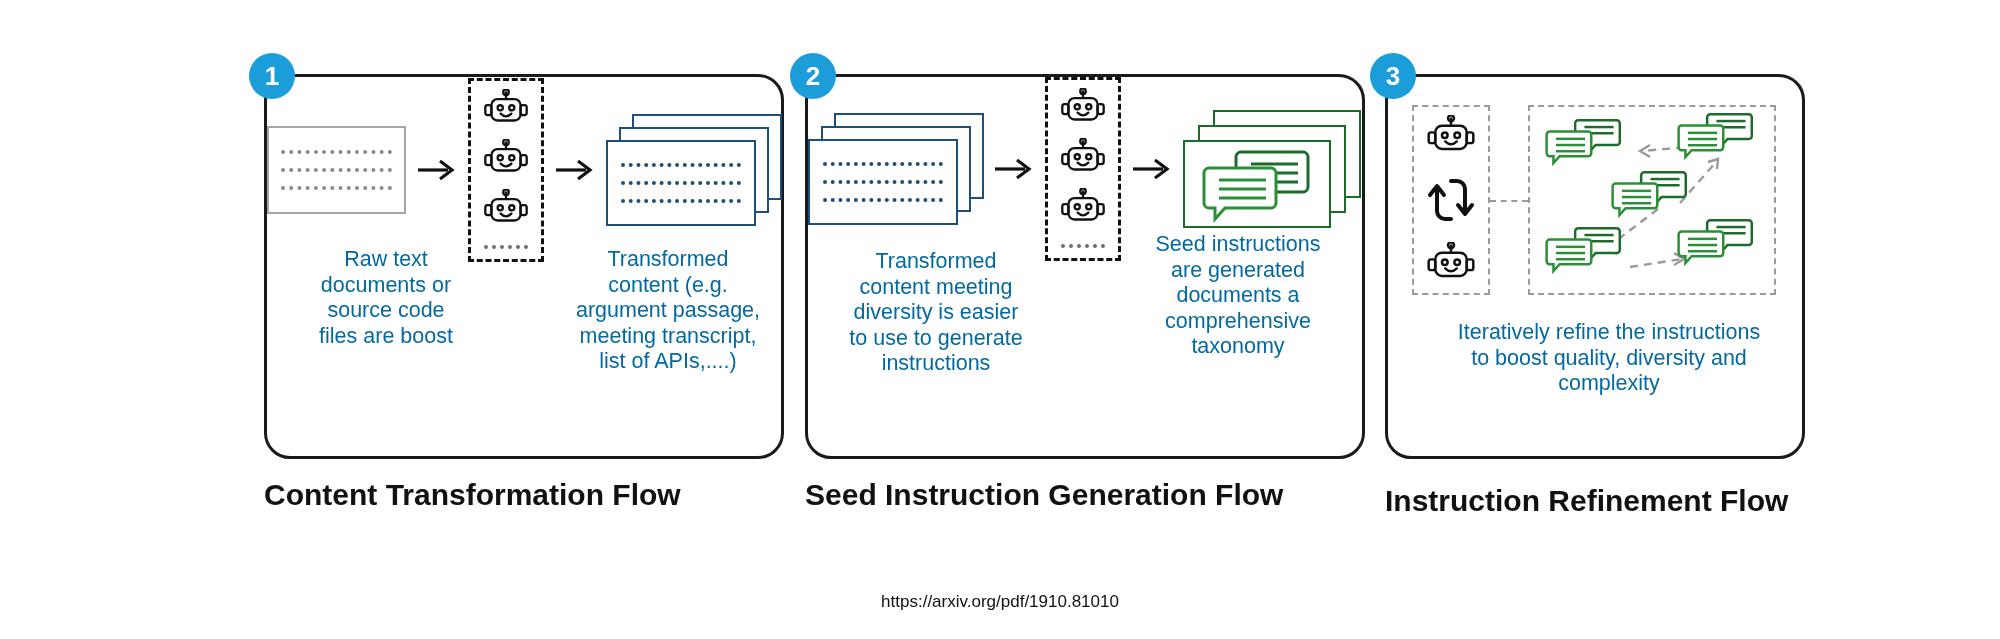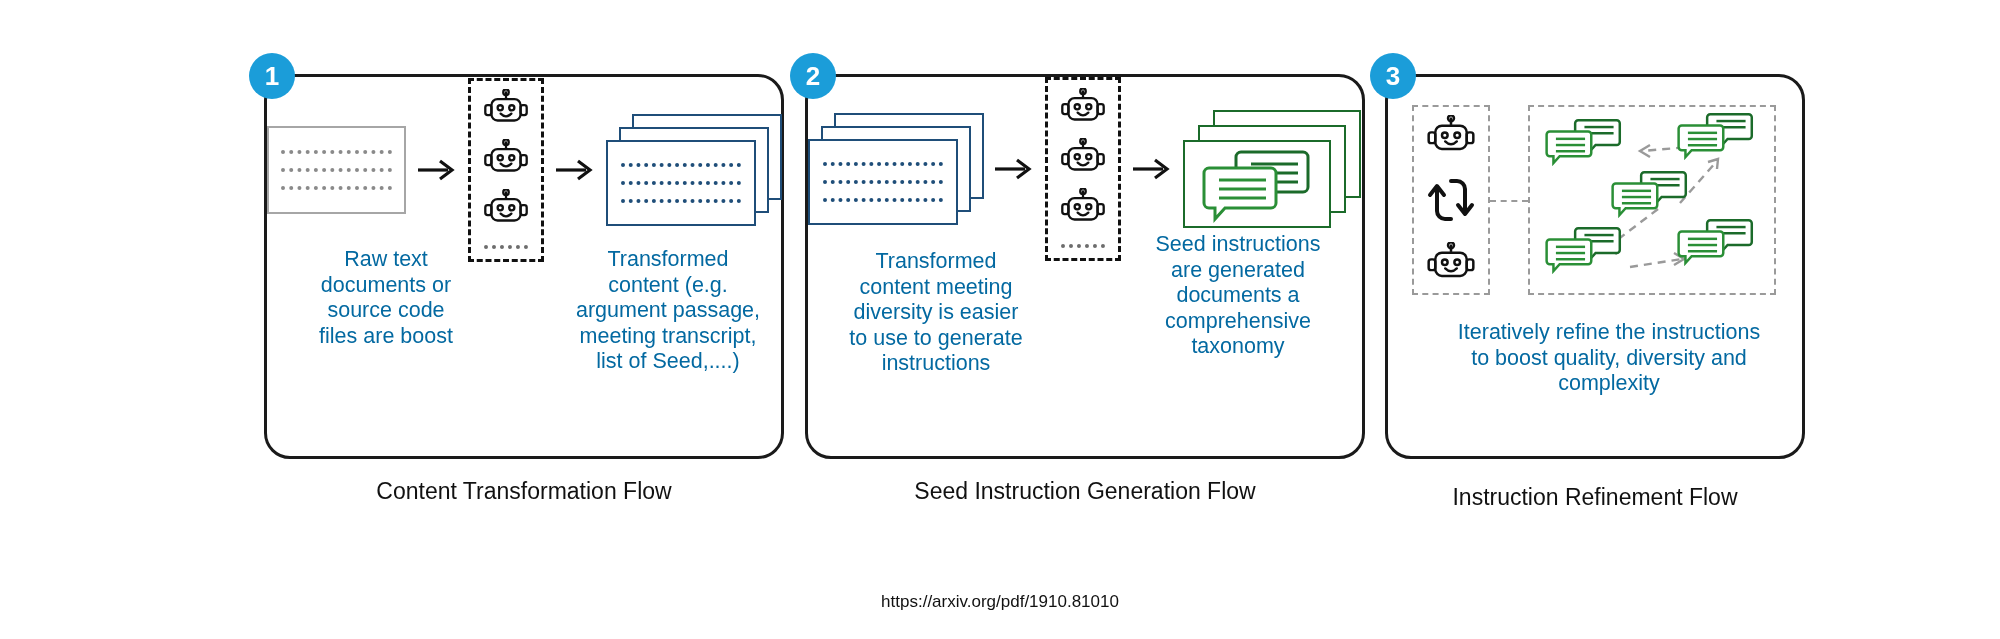--- a/index.html
+++ b/index.html
@@ -79,22 +79,22 @@
 
   
   .panel-caption{
     position:absolute;left:0;width:100%;
     text-align:center;font-size:21.5px;line-height:25.5px;
     color:#0369a1;
   }
 
   
   .flow-title{
-    position:absolute;text-align:center;
-    font-size:23px;font-weight:normal;color:#111111;
+    position:absolute;text-align:left;
+    font-size:30px;font-weight:bold;color:#111111;
     font-family:"Liberation Sans","DejaVu Sans",sans-serif;
   }
   #title-1{left:264px;top:478px;width:520px;}
   #title-2{left:805px;top:478px;width:560px;}
   #title-3{left:1385px;top:484px;width:420px;}
 
   
   #source-url{
     position:absolute;left:0;top:592px;width:2000px;text-align:center;
     font-size:17px;color:#111111;
@@ -188,21 +188,21 @@
       <div>documents or</div>
       <div>source code</div>
       <div>files are boost</div>
     </div>
 
     <div class="panel-caption" style="top:170px;left:276px;width:250px;">
       <div>Transformed</div>
       <div>content (e.g.</div>
       <div>argument passage,</div>
       <div>meeting transcript,</div>
-      <div>list of Seed,....)</div>
+      <div>list of APIs,....)</div>
     </div>
   </div>
 
   <div class="panel" id="panel-2">
 
     <div class="flow-row" style="top:24px;height:136px;gap:10px;">
 
       <div class="stack" style="width:176px;height:112px;">
         <div class="sheet" style="left:26px;top:0;width:150px;height:86px;border:2.5px solid #1f4e79;"></div>
         <div class="sheet" style="left:13px;top:13px;width:150px;height:86px;border:2.5px solid #1f4e79;"></div>

